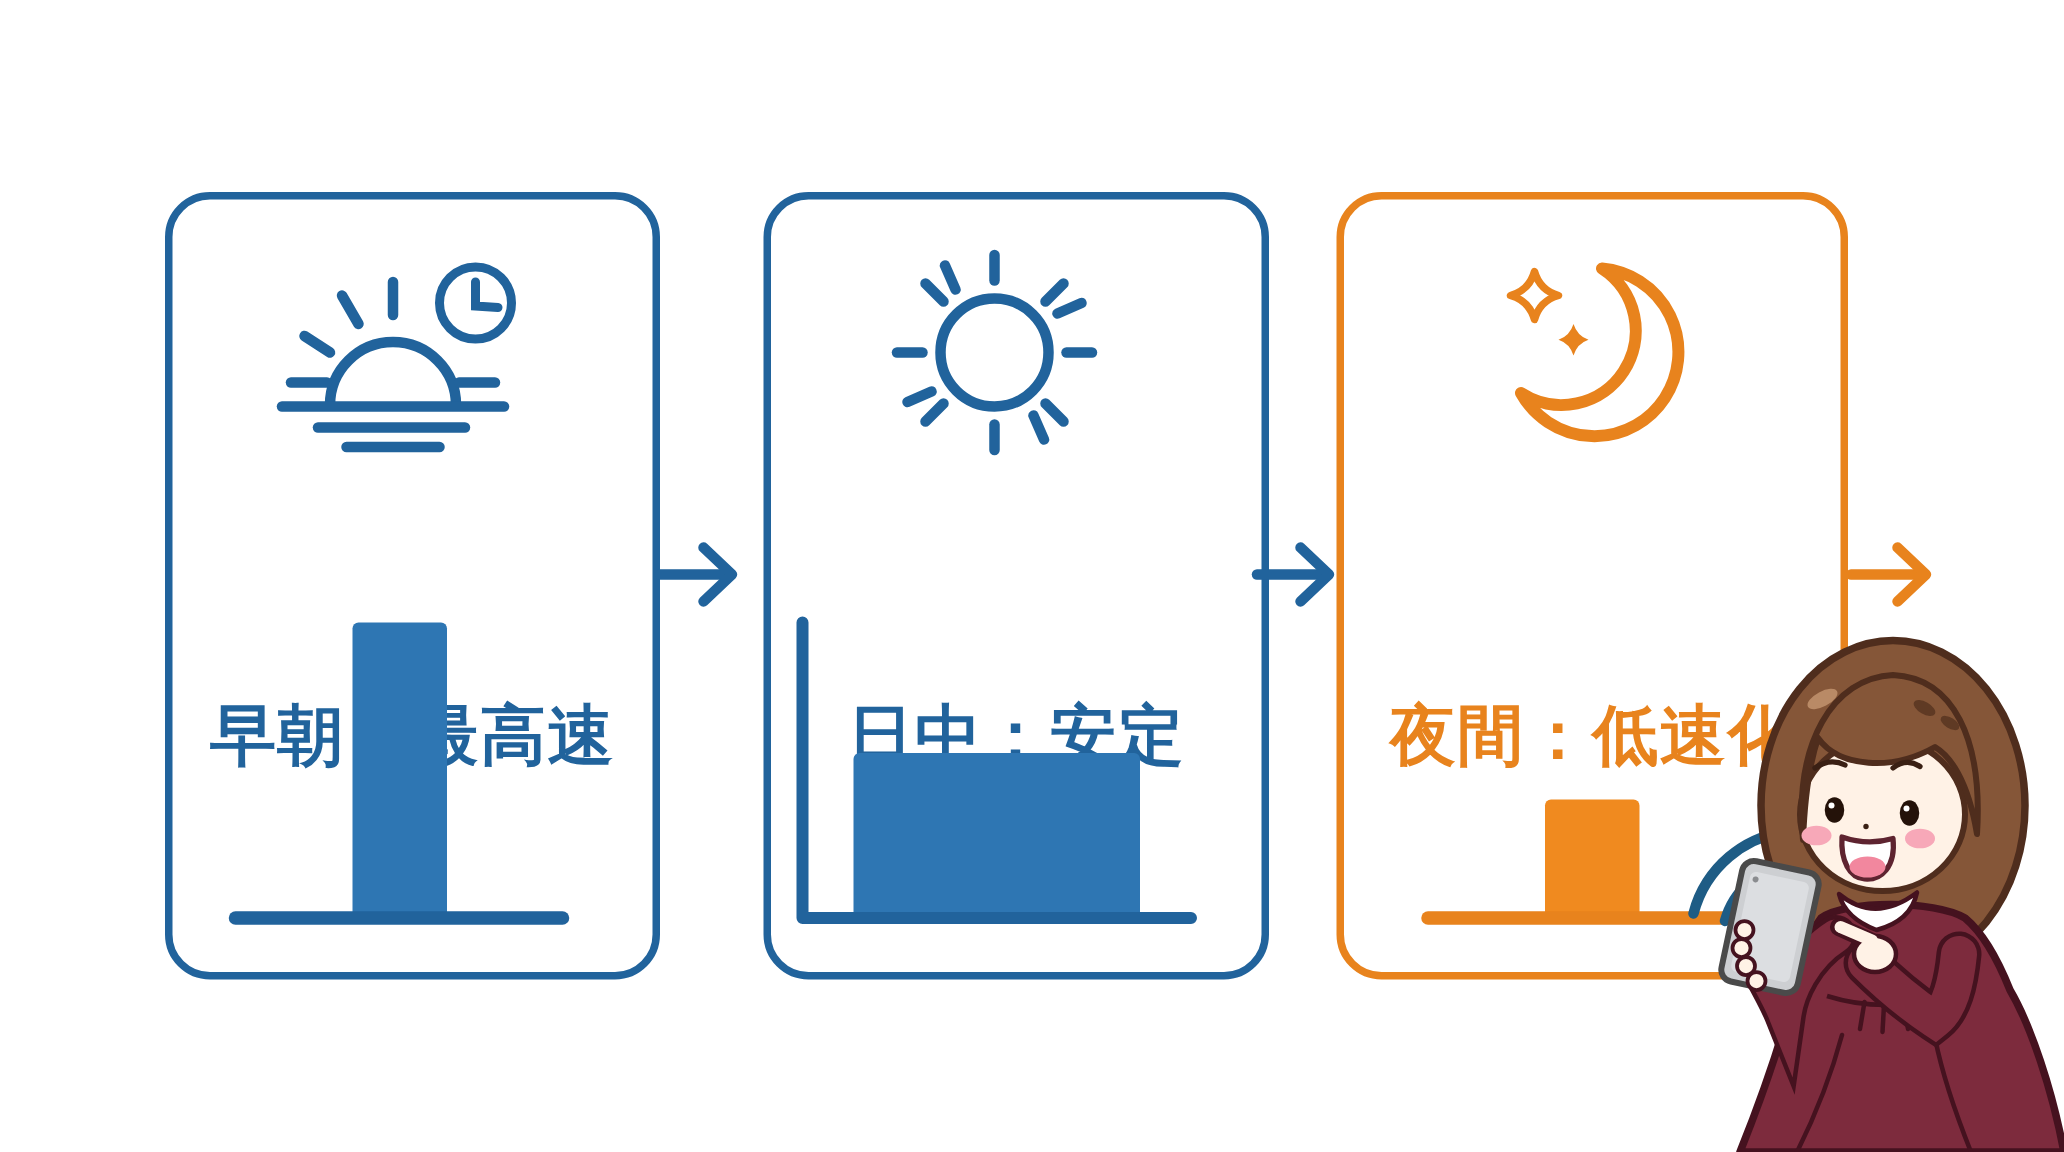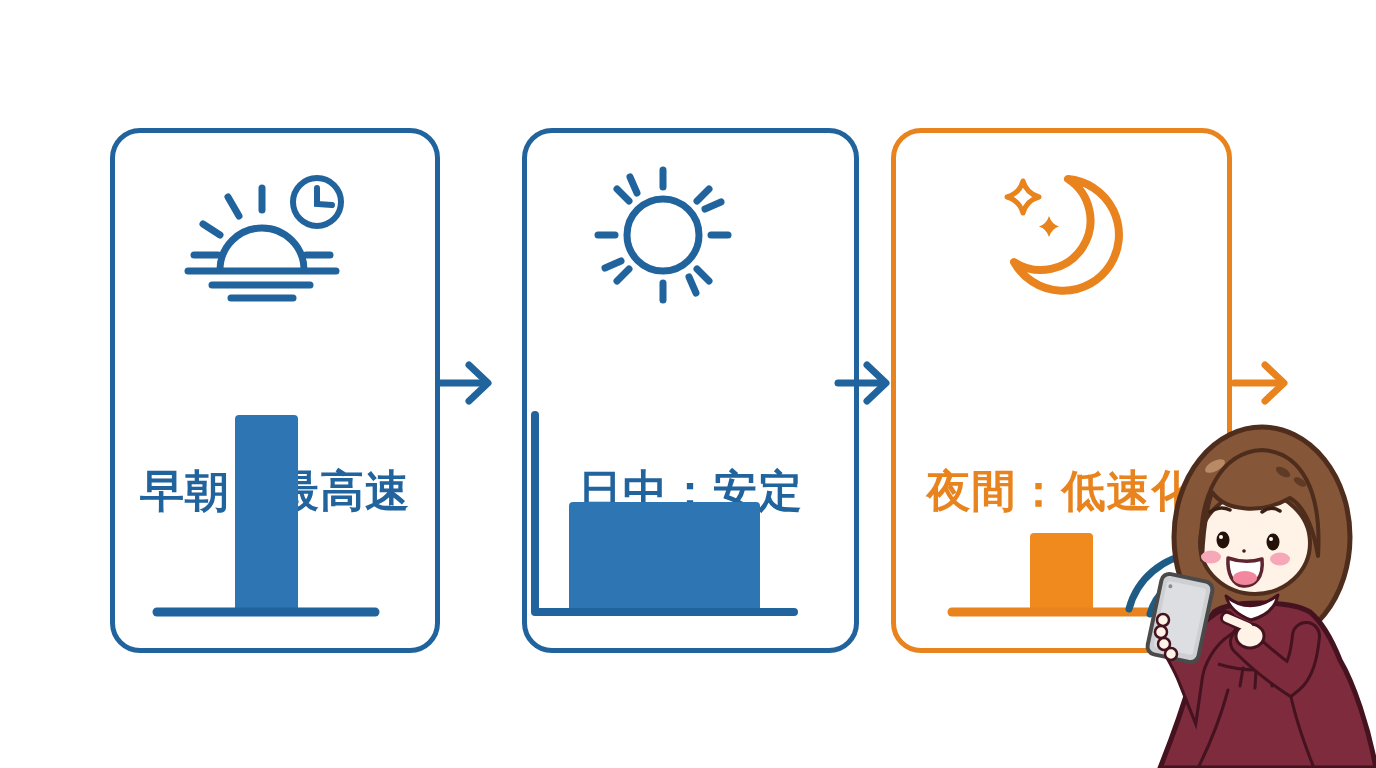--- a/index.html
+++ b/index.html
@@ -25,21 +25,21 @@
   .f-none{fill:none;}
 </style>
 </head>
 <body>
 
 <div class="stage">
 
   <div class="card" style="left:110px;width:330px;">
     <div class="card-title">早朝：最高速</div>
   </div>
-  <div class="card" style="left:522px;width:337px;">
+  <div class="card" style="left:509px;width:337px;">
     <div class="card-title">日中：安定</div>
   </div>
   <div class="card orange" style="left:891px;width:341px;">
     <div class="card-title orange">夜間：低速化</div>
   </div>
 
   <svg class="overlay" width="1376" height="768" viewBox="0 0 1376 768">
 
     <g class="s-blue f-none" stroke-width="7" stroke-linecap="round">
       <path d="M 220 270 A 42 42 0 0 1 304 270"></path>

